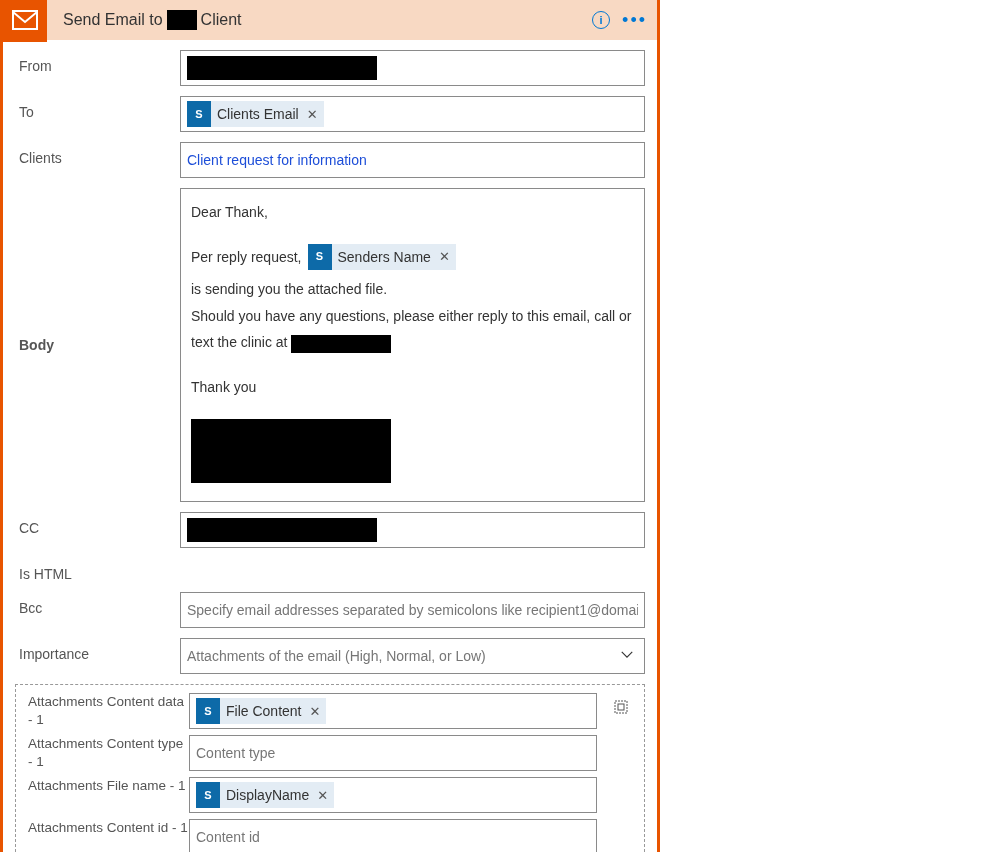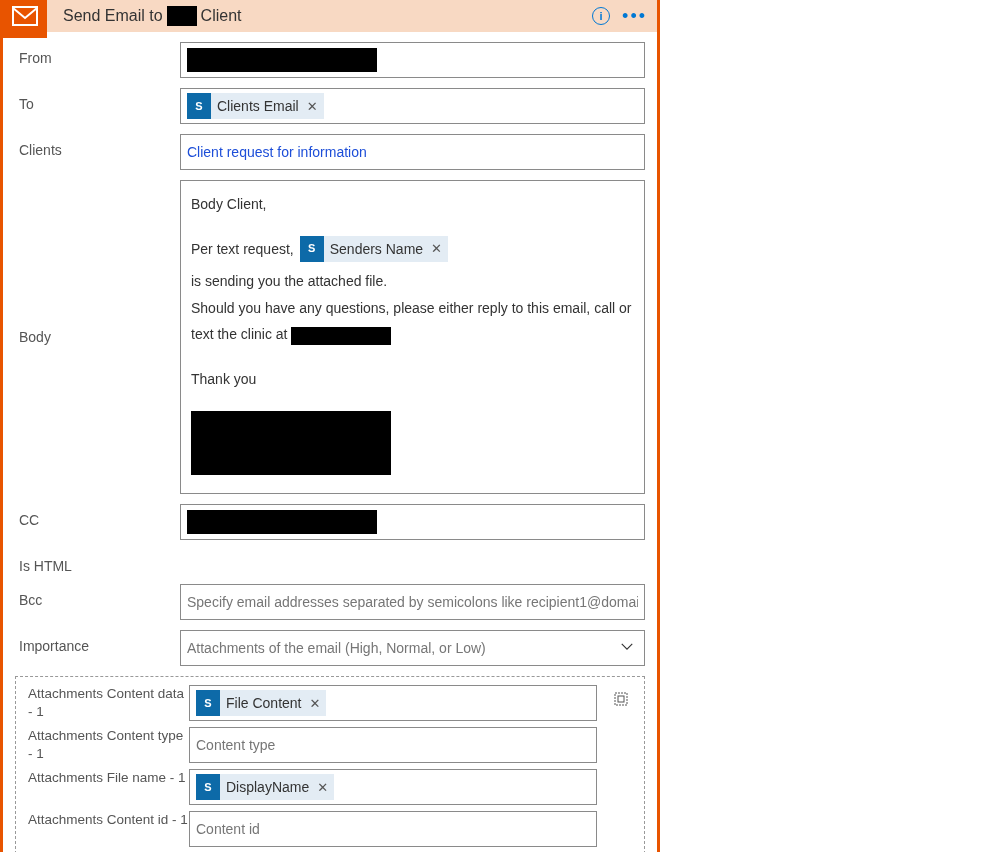--- a/index.html
+++ b/index.html
@@ -8,21 +8,21 @@
     width: 660px;
     border-left: 3px solid #e85400;
     border-right: 3px solid #e85400;
     background: #fff;
     margin: 0;
   }
   .header {
     background: #f8d9c3;
     display: flex;
     align-items: center;
-    height: 32px;
+    height: 40px;
     position: relative;
   }
   .header-icon {
     width: 44px;
     height: 44px;
     background: #e85400;
     display: flex;
     align-items: center;
     justify-content: center;
     flex: 0 0 44px;
@@ -57,21 +57,21 @@
     align-items: flex-start;
     margin-bottom: 10px;
   }
   .label {
     width: 165px;
     flex: 0 0 165px;
     color: #555;
     padding-top: 8px;
     padding-left: 4px;
   }
-  .label.center { align-self: center; padding-top: 0; }
+  .label.center { align-self: center; padding-top: 0; font-weight: bold; }
   .field {
     flex: 1;
     border: 1px solid #8a8a8a;
     min-height: 36px;
     padding: 4px 6px;
     display: flex;
     align-items: center;
     flex-wrap: wrap;
     font-size: 14px;
     background: #fff;
@@ -172,24 +172,24 @@
     <div class="row">
       <div class="label">Clients</div>
       <div class="field">
         <span class="txt">Client request for information</span>
       </div>
     </div>
 
     <div class="row">
       <div class="label center">Body</div>
       <div class="field tall">
-        <div>Body Client,</div>
+        <div>Dear Thank,</div>
         <div style="height:18px;"></div>
         <div style="display:flex;align-items:center;flex-wrap:wrap;gap:6px;">
-          <span>Per text request,</span>
+          <span>Per reply request,</span>
           <span class="token">
             <span class="sp">S</span>
             <span>Senders Name</span>
             <span class="x">✕</span>
           </span>
           <span>is sending you the attached file.</span>
         </div>
         <div>
           <span>Should you have any questions, please either reply to this email, call or text the clinic at</span>
           <span class="redact" style="width:100px;height:18px;vertical-align:middle;"></span>

